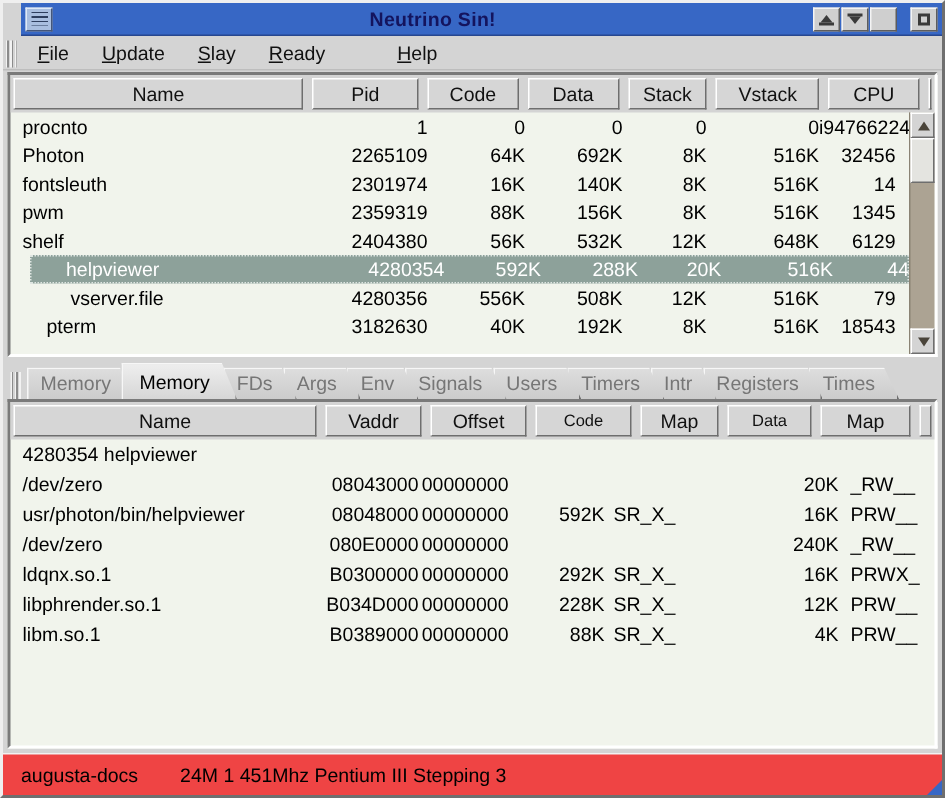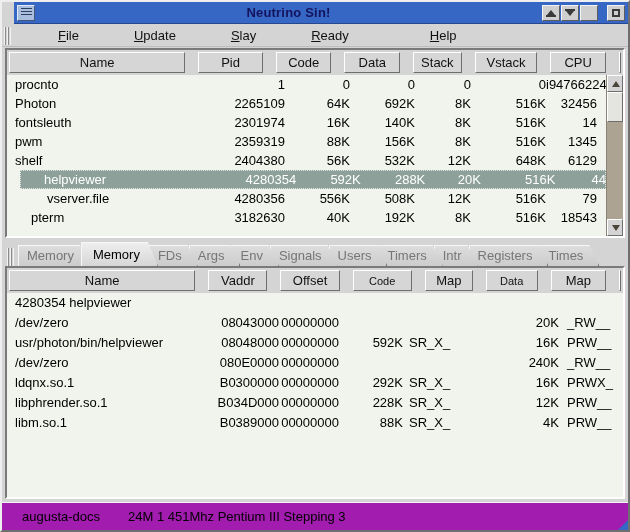--- a/index.html
+++ b/index.html
@@ -28,35 +28,35 @@
   .tri-up { position:absolute; left:4px; top:4px; width:0; height:0;
     border-left:4px solid transparent; border-right:4px solid transparent; border-bottom:5px solid #3a3a3a; }
   .bar-under { position:absolute; left:3px; bottom:3px; width:10px; height:2px; background:#3a3a3a; }
   .bar-over { position:absolute; left:3px; top:3px; width:10px; height:2px; background:#3a3a3a; }
   .tri-down { position:absolute; left:4px; bottom:4px; width:0; height:0;
     border-left:4px solid transparent; border-right:4px solid transparent; border-top:5px solid #3a3a3a; }
   .sq { position:absolute; left:4px; top:3px; width:8px; height:8px; border:2px solid #3a3a3a; }
 
   
   .menubar { position:absolute; top:23px; left:0; right:0; height:22px; background:#d4d4d4;
-    display:flex; align-items:center; border-bottom:1px solid #bdbdbd;gap:33px; }
+    display:flex; align-items:center; border-bottom:1px solid #bdbdbd; }
   .grip { width:7px; height:18px; margin:0 4px 0 2px;
     background:repeating-linear-gradient(to right,#f2f2f2 0 1px,#8b8b8b 1px 2px,transparent 2px 3px); }
   .menu-item { padding:2px 12px 2px 10px; color:#111; cursor:default; }
   .menu-item:nth-child(6) { margin-left:26px; }
   .menu-item::first-letter { text-decoration:underline; }
 
   
   .panel { position:absolute; left:3px; right:3px; background:#f1f4ec;
     border-top:2px solid #7a7a7a; border-left:2px solid #7a7a7a;
     border-bottom:2px solid #ffffff; border-right:2px solid #ffffff; }
   .proc-panel { top:46px; height:190px; }
   .mem-panel { top:264px; height:233px; }
 
-  .hdr-row { display:flex; gap:13px; padding:2px 2px; background:#d4d4d4; }
+  .hdr-row { display:flex; gap:6px; padding:2px 2px; background:#d4d4d4; }
   .hdr-btn { height:21px; background:linear-gradient(#e2e2e2,#cicfcf,#c9c9c9); background-color:#d6d6d6;
     border-top:1px solid #ffffff; border-left:1px solid #ffffff;
     border-bottom:1px solid #6e6e6e; border-right:1px solid #6e6e6e;
     display:flex; align-items:center; justify-content:center; color:#111; }
   .hdr-btn.small { font-size:11px; }
   .hdr-spacer { flex:1; }
 
   
   .proc-body { position:absolute; top:25px; bottom:0; left:0; right:17px; overflow:hidden; }
   .prow { display:flex; height:19px; line-height:19px; color:#000; }
@@ -100,22 +100,22 @@
 
   
   .mem-body { position:absolute; top:25px; bottom:0; left:0; right:0; overflow:hidden; }
   .mrow { display:flex; height:20px; line-height:20px; color:#000; white-space:nowrap; }
   .mrow .m-name { width:210px; padding-left:8px; overflow:hidden; }
   .m-vaddr{width:62px;text-align:right;} .m-offset{width:60px;text-align:right;}
   .m-code{width:64px;text-align:right;} .m-map{width:52px;padding-left:6px;}
   .m-data{width:104px;text-align:right;} .m-map2{width:60px;padding-left:8px;}
 
   
-  .statusbar { position:absolute; left:0; right:0; bottom:0; height:28px; background:#a21caf;
-    border-top:1px solid #f2f2f2; display:flex; align-items:center; padding:0 20px; color:#000; }
+  .statusbar { position:absolute; left:0; right:0; bottom:0; height:28px; background:#ef4444;
+    border-top:1px solid #f2f2f2; display:flex; align-items:center; padding:0 12px; color:#000; }
   .status-host { margin-right:28px; }
   .resize-grip { position:absolute; right:0; bottom:0; width:0; height:0;
     border-left:10px solid transparent; border-bottom:10px solid #3767c5; }
 </style>
 </head>
 <body>
 
 <div class="window">
 
   <div class="titlebar">

